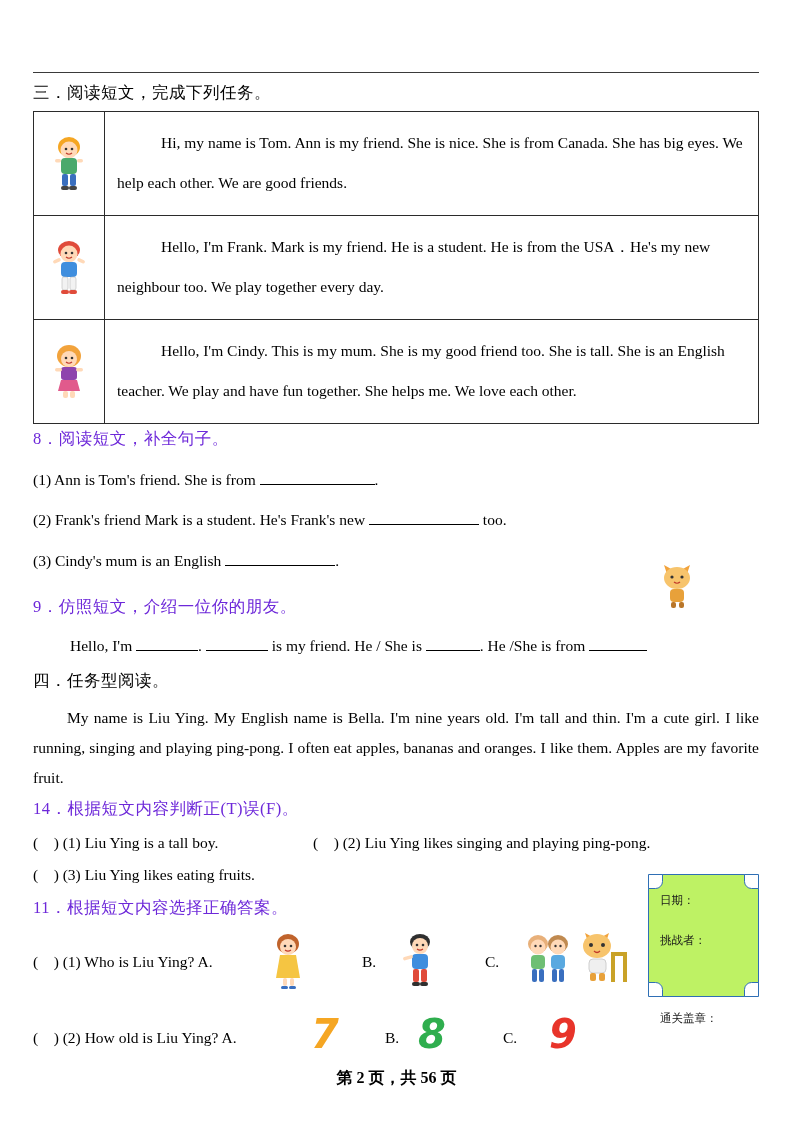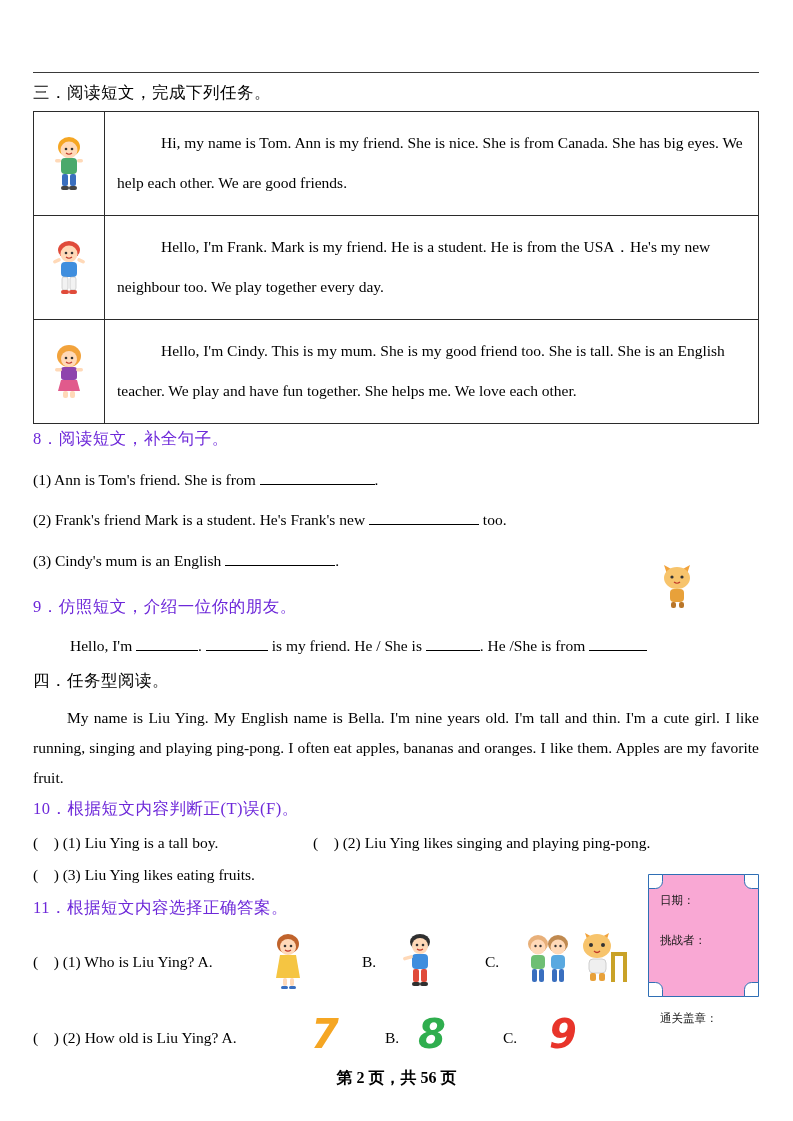--- a/index.html
+++ b/index.html
@@ -100,21 +100,21 @@
   }
   
   .stamp-card {
     position: absolute;
     left: 648px;
     top: 874px;
     width: 111px;
     height: 123px;
     border: 1.5px solid #2f6fb5;
     border-radius: 4px;
-    background: #f9a8d4;
+    background: #bef264;
     box-sizing: border-box;
   }
   .stamp-line {
     position: absolute;
     left: 11px;
     font-size: 11.5px;
     color: #1a1a1a;
     font-family: "Liberation Serif", serif;
   }
   .card-curl {
@@ -259,21 +259,21 @@
     <span class="blank" style="width:62px;"></span>
     <span>is my friend. He / She is</span>
     <span class="blank" style="width:54px;"></span><span>. He /She is from</span>
     <span class="blank" style="width:58px;"></span>
   </div>
 
   <div class="sec-head" style="left:33px; top:670px;">四．任务型阅读。</div>
 
   <div class="passage">My name is Liu Ying. My English name is Bella. I'm nine years old. I'm tall and thin. I'm a cute girl. I like running, singing and playing ping-pong. I often eat apples, bananas and oranges. I like them. Apples are my favorite fruit.</div>
 
-  <div class="sec-head red" style="left:33px; top:798px;">10．根据短文内容判断正(T)误(F)。</div>
+  <div class="sec-head red" style="left:33px; top:798px;">14．根据短文内容判断正(T)误(F)。</div>
 
   <div class="choice-row" style="left:33px; top:834px;">
     <span class="paren">(&nbsp;&nbsp;&nbsp;&nbsp;)</span>
     <span>(1) Liu Ying is a tall boy.</span>
   </div>
   <div class="choice-row" style="left:313px; top:834px;">
     <span class="paren">(&nbsp;&nbsp;&nbsp;&nbsp;)</span>
     <span>(2) Liu Ying likes singing and playing ping-pong.</span>
   </div>
   <div class="choice-row" style="left:33px; top:866px;">

